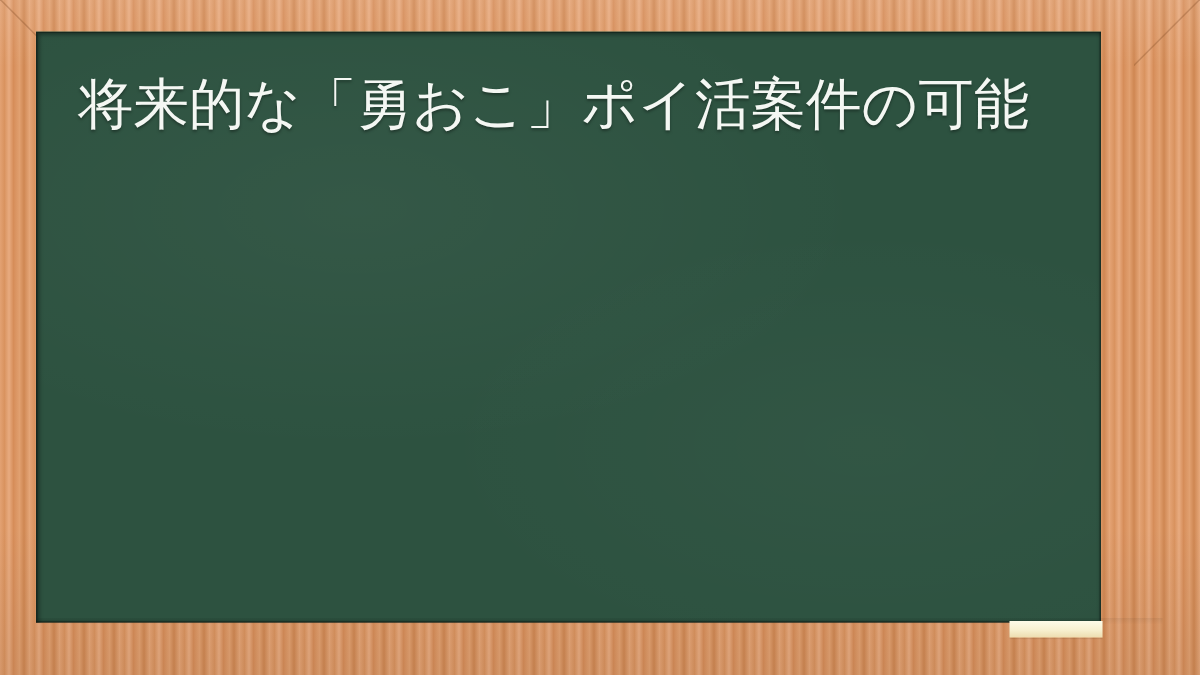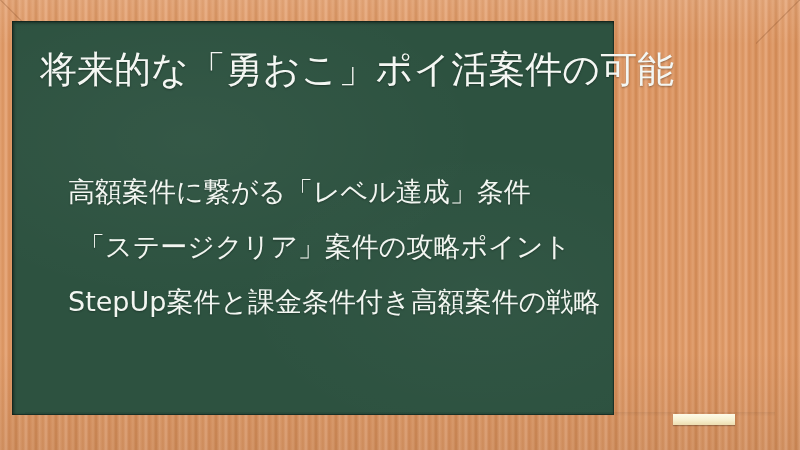--- a/index.html
+++ b/index.html
@@ -60,23 +60,23 @@
     left: -14px;
   }
   .miter.tl { top: 0; left: 0; }
   .miter.tl::after { transform: rotate(45deg); }
   .miter.tr { top: 0; right: 0; }
   .miter.tr::after { transform: rotate(-45deg); }
 
   
   .board {
     position: absolute;
-    left: 12px;
+    left: 24px;
     top: 21px;
-    width: 602px;
+    width: 710px;
     height: 394px;
     background:
       radial-gradient(ellipse 70% 60% at 30% 30%, rgba(255,255,255,0.035), rgba(0,0,0,0) 70%),
       radial-gradient(ellipse 60% 55% at 78% 70%, rgba(255,255,255,0.025), rgba(0,0,0,0) 70%),
       #2d5240;
     box-shadow:
       inset 2px 2px 3px rgba(0,0,0,0.42),
       inset -1px -1px 2px rgba(0,0,0,0.28);
   }
   .board-inner-edge {
@@ -147,23 +147,18 @@
     <div class="frame-shade"></div>
     <div class="miter tl"></div>
     <div class="miter tr"></div>
   </div>
 
   <div class="board">
     <div class="board-inner-edge"></div>
 
     <div class="title"><span>将来的な「勇おこ」ポイ活案件の可能</span><br></div>
 
-    <div class="bullets">
-      <div class="bullet-line b1">高額案件に繋がる「レベル達成」条件</div>
-      <div class="bullet-line b2">「ステージクリア」案件の攻略ポイント</div>
-      <div class="bullet-line b3">StepUp案件と課金条件付き高額案件の戦略</div>
-    </div>
   </div>
 
   <div class="ledge"></div>
   <div class="chalk"></div>
 
 </div>
 
 </body></html>

